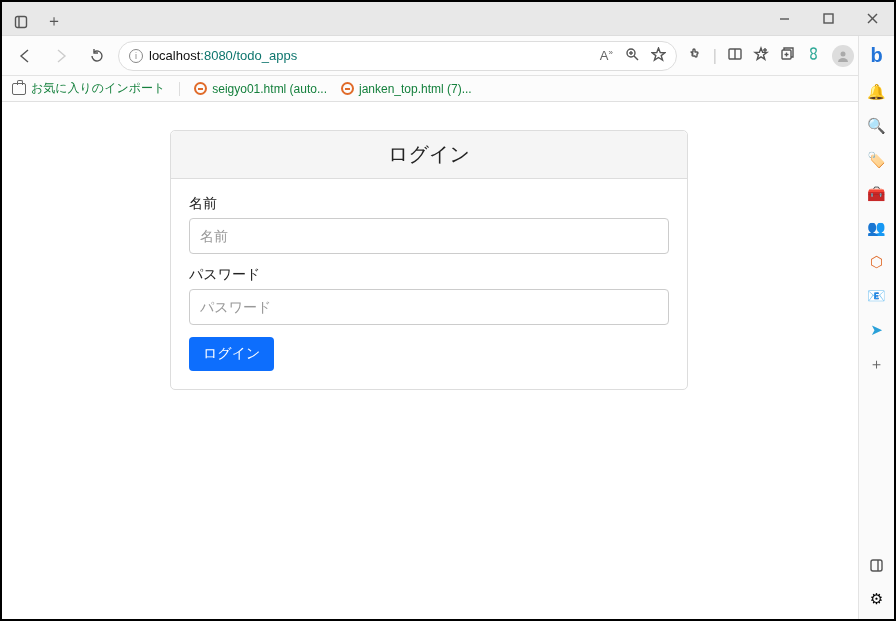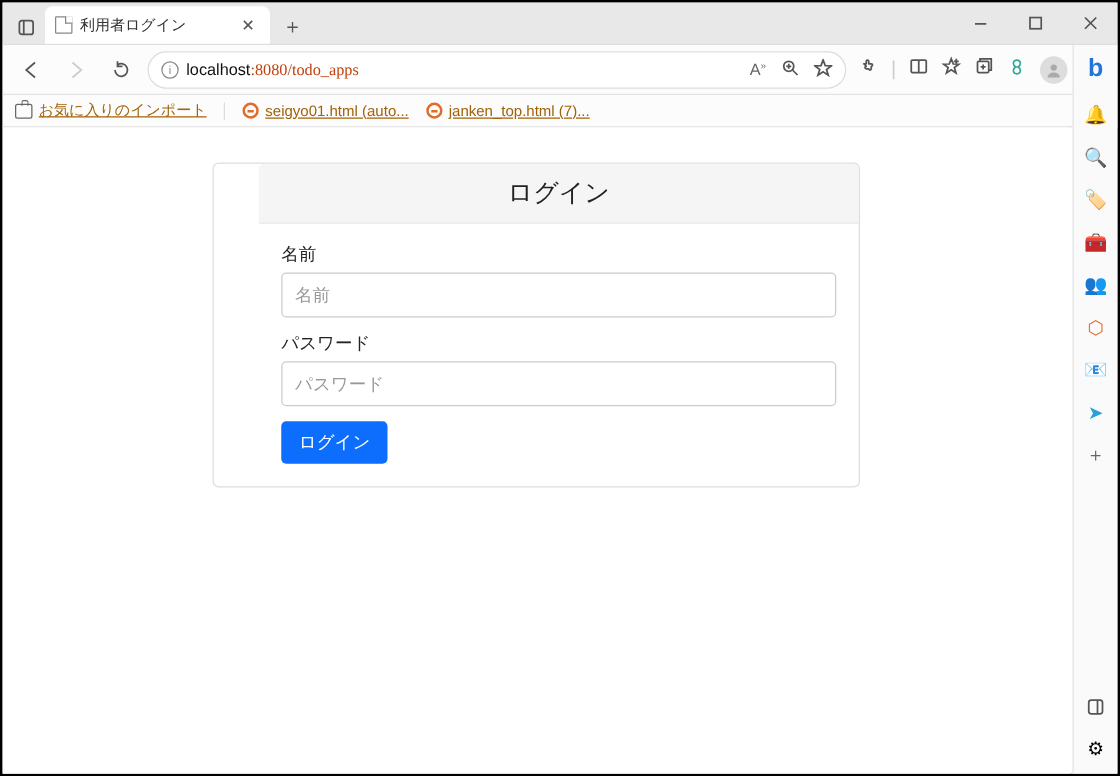--- a/index.html
+++ b/index.html
@@ -103,42 +103,41 @@
       gap: 6px;
       font-size: 13px;
       color: #555;
     }
     .addr .info-icon {
       width:14px;height:14px;border:1px solid #888;border-radius:50%;
       display:flex;align-items:center;justify-content:center;font-size:9px;color:#888;
     }
     .addr-text { flex:1; }
     .addr-text .host { color:#111; }
-    .addr-text .port-path { color:#c2410c;font-family:Liberation Serif, serif; }
+    .addr-text .port-path { color:#0f766e; }
     .addr-icons { display:flex; gap:12px; align-items:center; color:#666; }
     .addr-icons span, .right-icons span { cursor:pointer; }
     .right-icons {
       display:flex; gap:10px; align-items:center; color:#555;
       padding: 0 4px;
     }
     .avatar {
       width:22px;height:22px;border-radius:50%;background:#ddd;
       display:flex;align-items:center;justify-content:center;
     }
     
     .bookmarks {
       height: 26px;
       background: #fcfcfc;
       border-bottom: 1px solid #e0e0e0;
       display:flex;align-items:center;
       padding: 0 10px;
       gap: 14px;
       font-size: 12px;
-      color:#a16207;
-      text-decoration:underline;
+      color:#15803d;
     }
     .bm-item { display:flex; align-items:center; gap:5px; cursor:pointer; }
     .bm-sep { width:1px; height:14px; background:#ddd; }
     .circ-icon {
       width:13px;height:13px;border:2px solid #e06b2a;border-radius:50%;
       position:relative;
     }
     .circ-icon::after{content:"";position:absolute;left:2px;top:4px;width:5px;height:1.5px;background:#e06b2a;}
     .imp-icon{width:14px;height:12px;border:1px solid #666;border-radius:2px;position:relative;}
     .imp-icon::before{content:"";position:absolute;left:4px;top:-4px;width:4px;height:4px;border:1px solid #666;border-bottom:none;border-radius:2px 2px 0 0;}
@@ -161,21 +160,20 @@
       cursor:pointer; font-size:15px;
     }
     .sb-bottom { margin-top:auto; margin-bottom:10px; display:flex;flex-direction:column;gap:14px;align-items:center;}
     
     .card {
       width: 518px;
       margin: 28px auto 0;
       border: 1px solid #ddd;
       border-radius: 5px;
       background:#fff;
-      padding-left:36px;
     }
     .card-header {
       background:#f5f5f5;
       border-bottom:1px solid #ddd;
       border-radius:5px 5px 0 0;
       text-align:center;
       padding:10px 0;
       font-size:20px;
       color:#222;
     }
@@ -205,25 +203,20 @@
 </head>
 <body>
 
 <div class="titlebar">
   <div class="tab-strip">
     <div class="tab-shell-icon">
       <svg width="14" height="14">
           <rect class="stroke" x="1.5" y="1.5" width="11" height="11" rx="2"></rect>
           <line class="stroke" x1="5" y1="1.5" x2="5" y2="12.5"></line>
         </svg>
-    </div>
-    <div class="tab">
-      <span class="doc-icon"></span>
-      <span class="tab-title">利用者ログイン</span>
-      <span class="tab-close">✕</span>
     </div>
     <div class="new-tab">＋</div>
   </div>
   <div class="win-controls">
     <div class="win-btn">
         <svg>
           <line class="stroke" x1="1" y1="6" x2="10" y2="6"></line>
         </svg>
       </div>
     <div class="win-btn">

